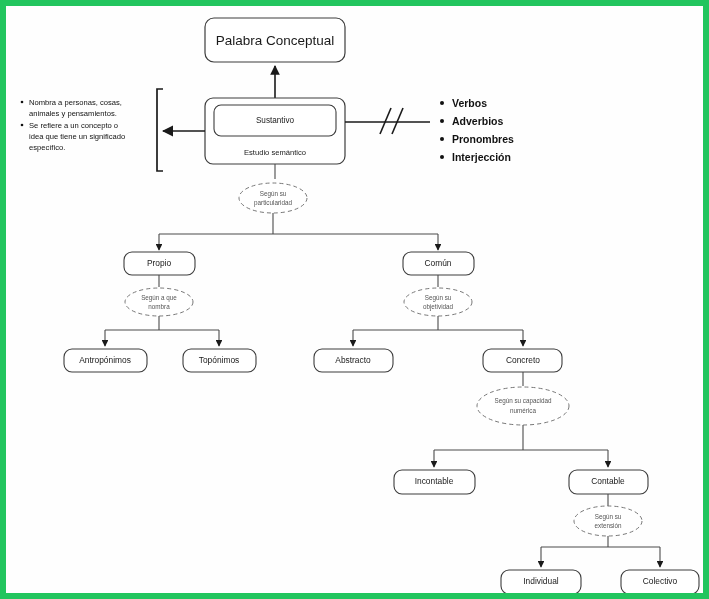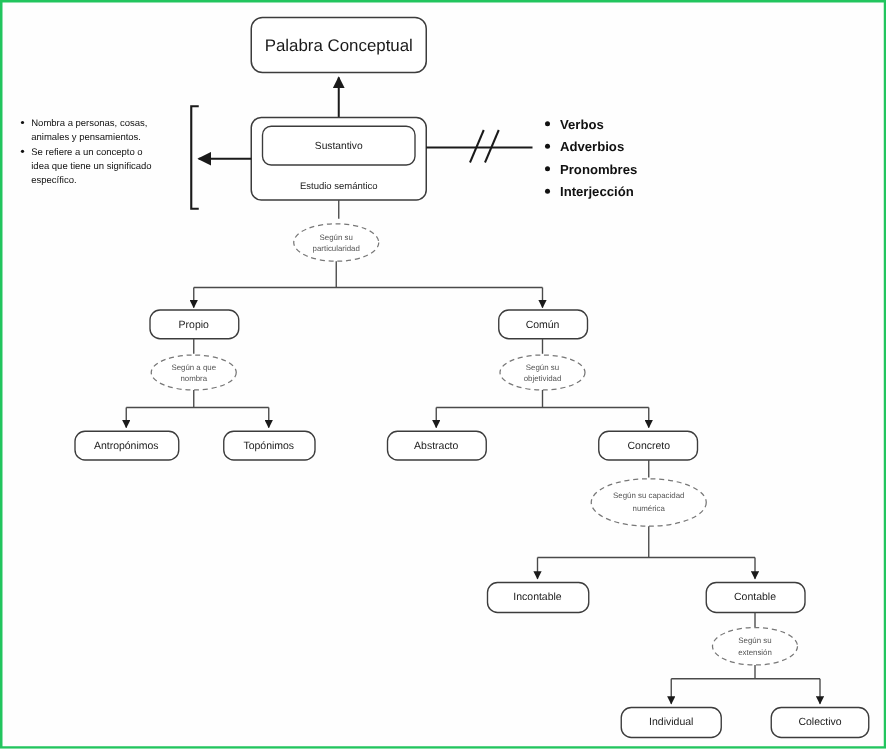--- a/index.html
+++ b/index.html
@@ -8,21 +8,21 @@
     background: #ffffff;
   }
   body {
     font-family: "Liberation Sans", sans-serif;
   }
   #canvas {
     position: relative;
     width: 709px;
     height: 599px;
     background: #fefefe;
-    border: 2px solid #22c55e;
+    border: 6px solid #22c55e;
     box-sizing: border-box;
     overflow: hidden;
   }
   svg#diagram {
     position: absolute;
     left: 0;
     top: 0;
     width: 709px;
     height: 599px;
   }

